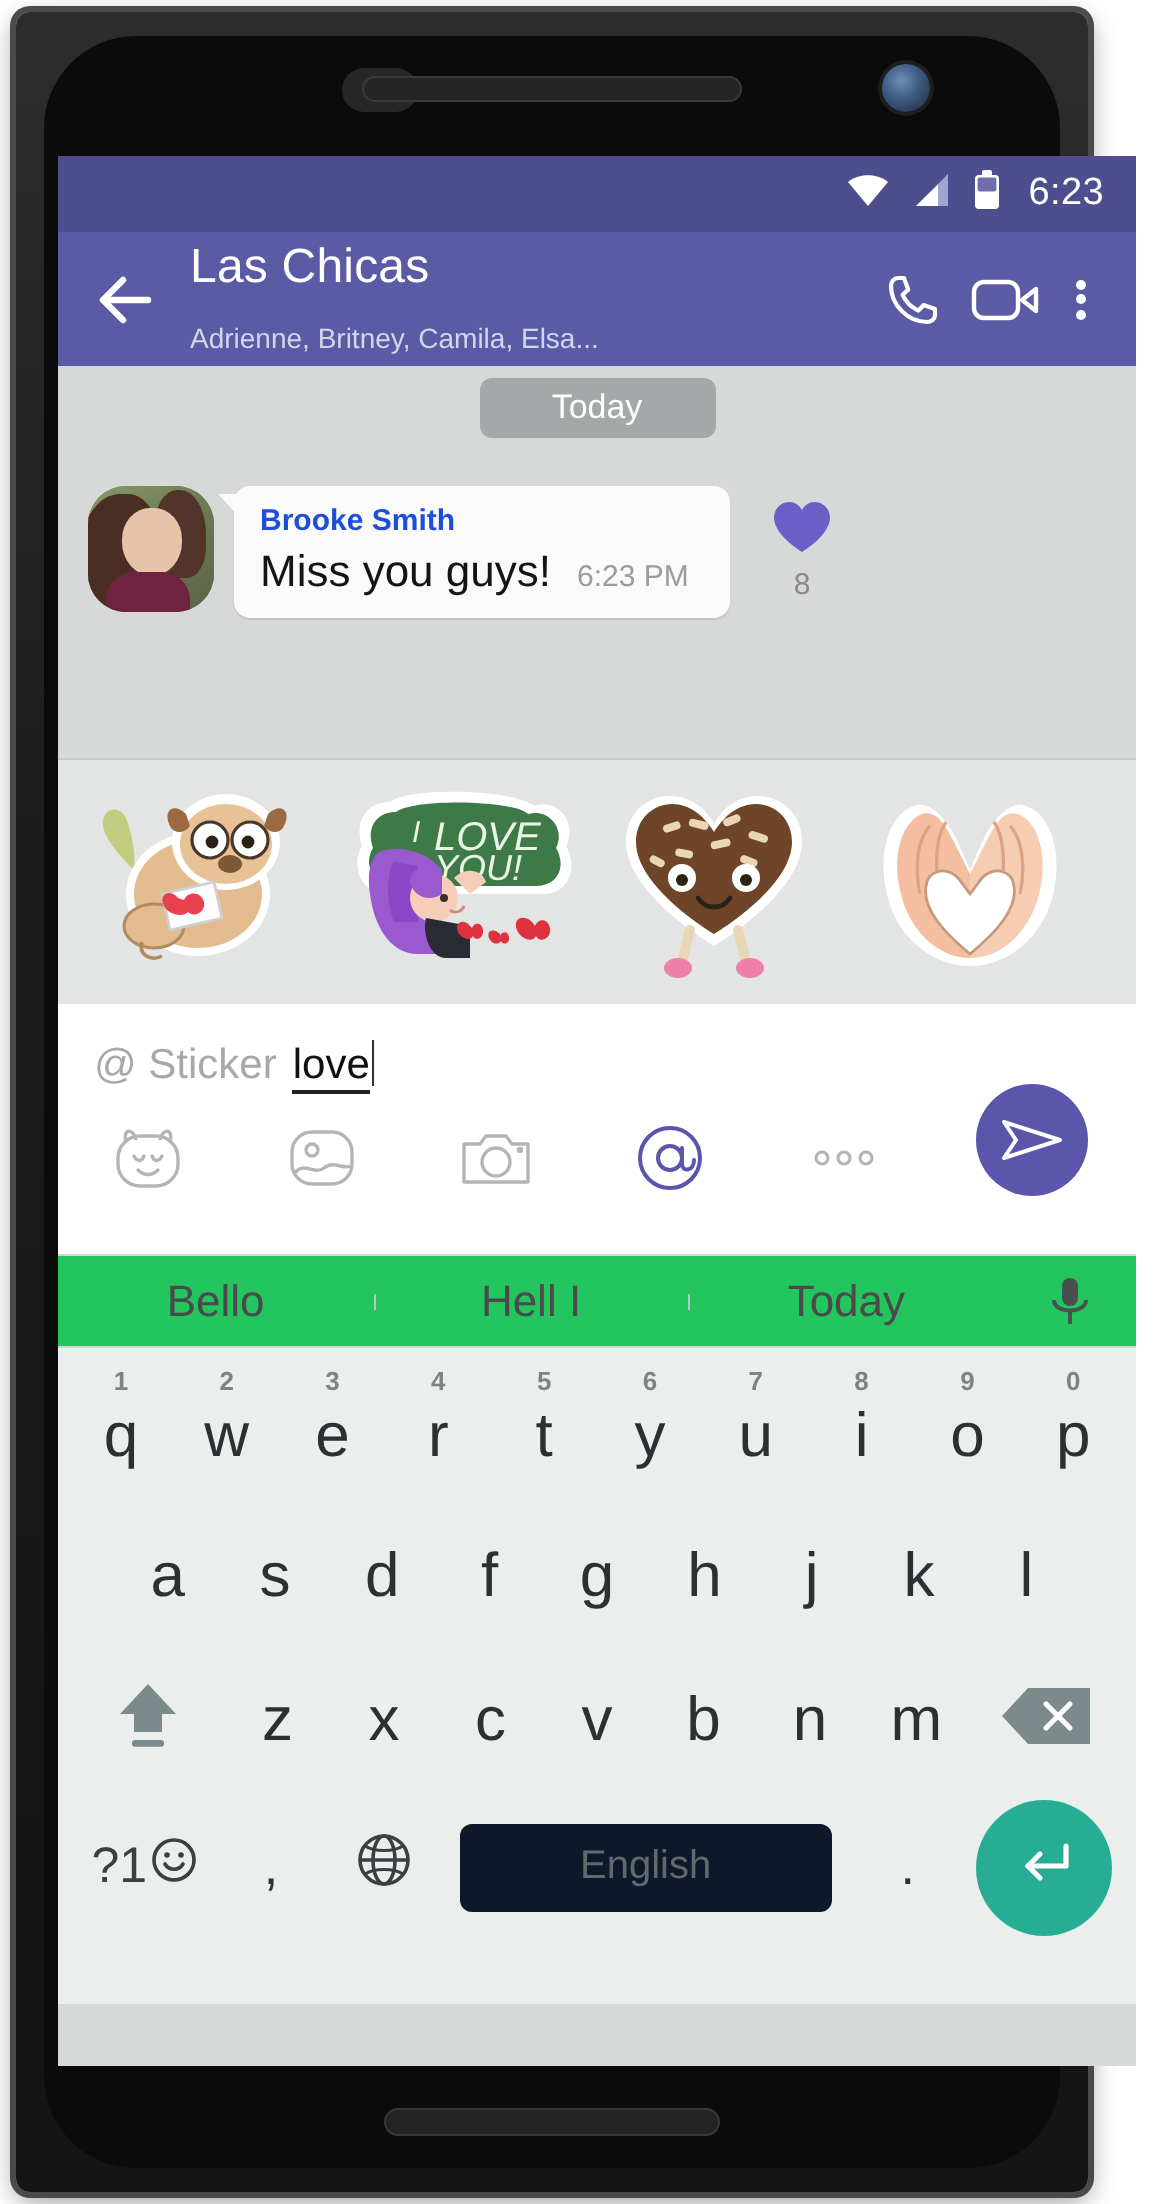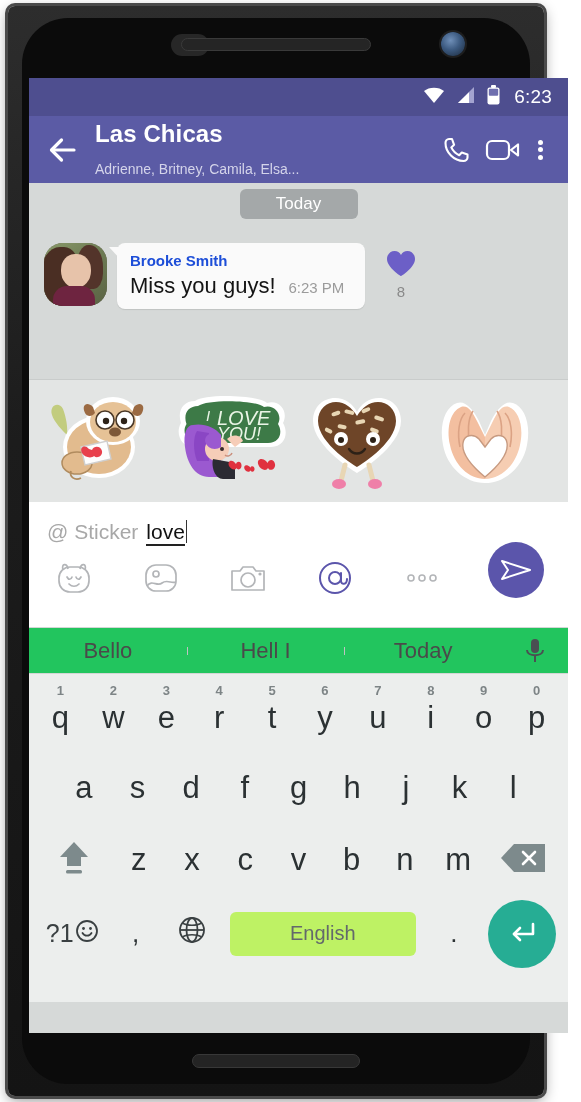--- a/index.html
+++ b/index.html
@@ -56,21 +56,21 @@
   #status-clock{
     color:#fff; font-size:19px; letter-spacing:.2px; margin-left:3px;
   }
   
   #toolbar{
     height:67px; background:#5b5ba5;
     display:flex; align-items:center; padding:0 14px 0 10px;
   }
   #back-button{ width:50px; height:50px; display:flex; align-items:center; justify-content:center; flex:0 0 auto;}
   #title-block{ flex:1 1 auto; margin-left:6px; min-width:0; }
-  #chat-title{ color:#fff; font-size:24px; line-height:26px; font-weight:700; letter-spacing:.1px;}
+  #chat-title{ color:#fff; font-size:24px; line-height:26px; font-weight:400; letter-spacing:.1px;}
   #chat-subtitle{
     color:#d4d4ea; font-size:14px; line-height:18px; margin-top:13px;
     white-space:nowrap; overflow:hidden; text-overflow:ellipsis;
   }
   .tb-action{ width:46px; height:46px; display:flex; align-items:center; justify-content:center; flex:0 0 auto;}
   #overflow-menu{ width:28px; }
   .dot3{ width:5px; height:5px; border-radius:50%; background:#fff; margin:2.5px auto; }
   
   #conversation{
     height:196px; background:#d6d9d8; position:relative; padding-top:6px;
@@ -158,21 +158,21 @@
     color:#2b3133; font-size:31px; font-weight:400;
   }
   .key .hint{
     position:absolute; top:9px; left:50%; transform:translateX(-50%);
     font-size:13px; color:#7d8486; font-weight:bold;
   }
   .key .glyph{ margin-top:9px; }
   .wide{ flex:1.45 1 0; }
   #space-key{
     flex:3.3 1 0; height:44px; margin:0 10px; border-radius:6px;
-    background:#bef264; color:#63696b; font-size:20px;
+    background:#0f172a; color:#63696b; font-size:20px;
     display:flex; align-items:center; justify-content:center;
   }
   #enter-key{
     width:68px; height:68px; border-radius:50%; background:#26ad94;
     display:flex; align-items:center; justify-content:center; flex:0 0 auto;
     margin-left:6px; margin-right:4px;
   }
   .small-key{ flex:1 1 0; display:flex; align-items:center; justify-content:center;
     color:#2b3133; font-size:26px; height:100%; }
   #sym-key{ flex:1.25 1 0; font-size:25px; color:#3a4042; display:flex; align-items:center; justify-content:center; gap:1px;}

